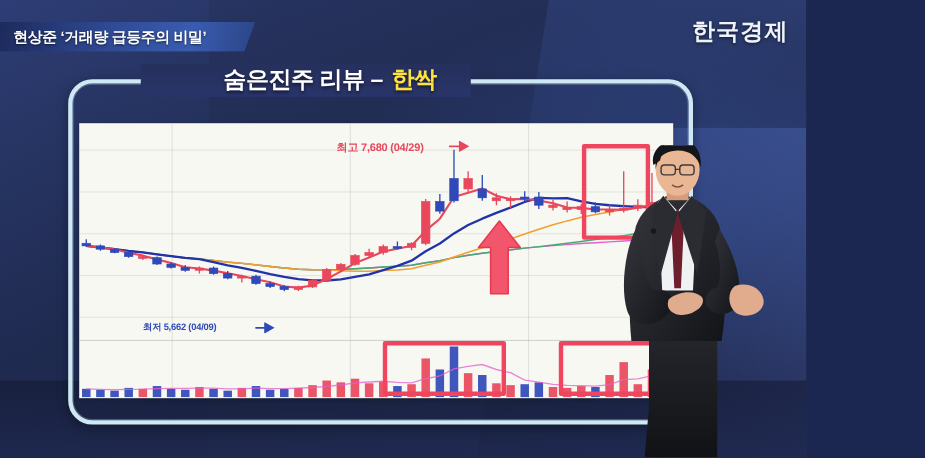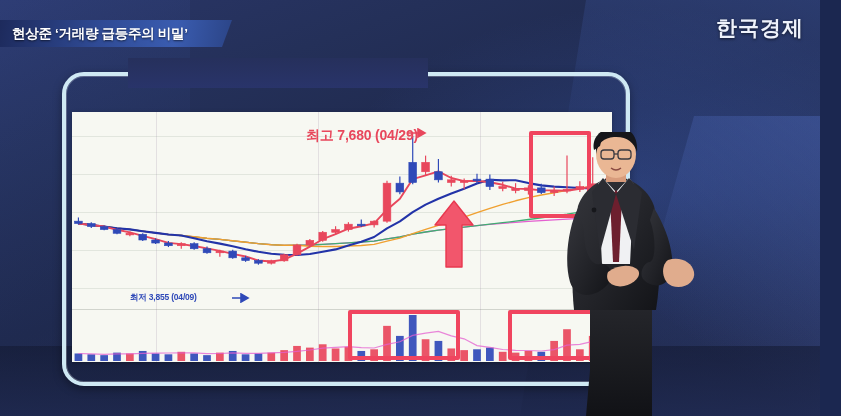--- a/index.html
+++ b/index.html
@@ -2,21 +2,21 @@
 <html><head>
 <meta charset="utf-8">
 <style>
   html,body{margin:0;padding:0;}
   body{
     width:841px;height:416px;overflow:hidden;
     font-family:"Liberation Sans","DejaVu Sans",sans-serif;
     background:#1b2750;
   }
   #stage{
-    position:relative;width:820px;height:416px;overflow:hidden;
+    position:relative;width:733px;height:416px;overflow:hidden;
     background:
       radial-gradient(ellipse 60% 70% at 78% 45%, rgba(52,78,150,.55) 0%, rgba(38,55,110,0) 62%),
       linear-gradient(160deg,#2a3668 0%,#243059 22%,#1e284b 48%,#222c50 72%,#2b3766 100%);
   }
   
   .wall-a{position:absolute;right:0;top:0;width:300px;height:416px;
     background:linear-gradient(200deg, rgba(70,100,185,.30) 0%, rgba(40,58,118,.05) 55%, rgba(24,32,62,.45) 100%);
     clip-path:polygon(22% 0,100% 0,100% 100%,0 100%);}
   .wall-b{position:absolute;right:0;bottom:0;width:210px;height:300px;
     background:linear-gradient(215deg, rgba(86,116,205,.35) 0%, rgba(46,64,128,0) 70%);
@@ -75,21 +75,21 @@
   .chart .grid-h{position:absolute;left:0;width:100%;height:1px;background:rgba(120,135,120,.16);}
   .chart .grid-v{position:absolute;top:0;height:100%;width:1px;background:rgba(150,130,160,.20);}
   .price-pane{position:absolute;left:0;top:0;width:100%;height:196px;}
   .vol-pane{position:absolute;left:0;top:198px;width:100%;height:52px;}
   .pane-div{position:absolute;left:0;top:197px;width:100%;height:1px;background:rgba(110,120,110,.28);}
 
   svg{display:block;}
 
   
   .ann{position:absolute;white-space:nowrap;font-weight:bold;}
-  .ann-high{left:306px;top:127px;color:#e8475c;font-size:14px;letter-spacing:-.2px;}
+  .ann-high{left:306px;top:127px;color:#e8475c;font-size:10px;letter-spacing:-.2px;}
   .ann-low{left:130px;top:292px;color:#2f49b8;font-size:8.5px;letter-spacing:-.2px;}
   .ann-catch{left:382px;top:266px;color:#f0455f;font-size:17px;letter-spacing:-.5px;
              text-shadow:0 1px 1px rgba(255,255,255,.6);}
 
   .hl-box{position:absolute;border:4px solid #f0455f;border-radius:2px;}
   .hl-right{left:529px;top:131px;width:54px;height:79px;}
   .hl-vol-a{left:348px;top:310px;width:104px;height:42px;}
   .hl-vol-b{left:508px;top:310px;width:78px;height:42px;}
 
   .up-arrow{position:absolute;left:433px;top:199px;width:42px;height:70px;}
@@ -108,20 +108,24 @@
   <div class="floor"></div>
 
   <div class="banner">
     <span class="banner-text">현상준 ‘거래량 급등주의 비밀’</span>
   </div>
 
   <div class="net-logo">한국경제</div>
 
   <div class="board-frame"></div>
   <div class="frame-notch"></div>
+  <div class="board-title">
+    <span class="bt-main">숨은진주 리뷰 –</span>
+    <span class="bt-accent">한싹</span>
+  </div>
 
   <div class="chart">
     <div class="grid-h" style="top:24px"></div>
     <div class="grid-h" style="top:62px"></div>
     <div class="grid-h" style="top:100px"></div>
     <div class="grid-h" style="top:138px"></div>
     <div class="grid-h" style="top:176px"></div>
     <div class="grid-v" style="left:84px"></div>
     <div class="grid-v" style="left:246px"></div>
     <div class="grid-v" style="left:408px"></div>
@@ -263,21 +267,21 @@
         <rect x="529.7142857142857" y="37.61818181818182" width="7.714285714285714" height="13.381818181818181" fill="#e8475c" opacity="0.92"></rect>
         <path d="M6.4,43.5 L19.3,43.9 L32.1,44.3 L45.0,43.9 L57.9,43.8 L70.7,43.3 L83.6,43.1 L96.4,43.0 L109.3,42.8 L122.1,42.8 L135.0,43.6 L147.9,43.5 L160.7,42.8 L173.6,43.3 L186.4,43.3 L199.3,42.8 L212.1,42.3 L225.0,41.3 L237.9,40.0 L250.7,38.1 L263.6,37.3 L276.4,36.6 L289.3,37.6 L302.1,38.0 L315.0,34.3 L327.9,31.8 L340.7,25.4 L353.6,23.1 L366.4,21.4 L379.3,25.9 L392.1,28.8 L405.0,35.6 L417.9,37.3 L430.7,39.5 L443.6,40.3 L456.4,40.5 L469.3,41.0 L482.1,39.6 L495.0,35.1 L507.9,34.4 L520.7,31.4 L533.6,30.6 " fill="none" stroke="#e45fd0" stroke-width="1.2" opacity="0.75"></path>
       </svg>
   </div>
 
   <div class="ann ann-high">최고  7,680 (04/29)</div>
   <svg style="position:absolute;left:408px;top:128px;" width="22" height="10">
     <path d="M0,5 L15,5 M10,1 L17,5 L10,9 Z" stroke="#e8475c" stroke-width="1.6" fill="#e8475c"></path>
   </svg>
 
-  <div class="ann ann-low">최저  3,855 (04/09)</div>
+  <div class="ann ann-low">최저  5,662 (04/09)</div>
   <svg style="position:absolute;left:232px;top:293px;" width="20" height="10">
     <path d="M0,5 L13,5 M9,1 L16,5 L9,9 Z" stroke="#2f49b8" stroke-width="1.6" fill="#2f49b8"></path>
   </svg>
 
   <div class="hl-box hl-right"></div>
   <div class="hl-box hl-vol-a"></div>
   <div class="hl-box hl-vol-b"></div>
 
   <svg class="up-arrow" viewBox="0 0 42 70">
     <path d="M21,2 L40,26 L29,26 L29,68 L13,68 L13,26 L2,26 Z" fill="#f2566c" stroke="#e8384f" stroke-width="1.4" stroke-linejoin="round"></path>

